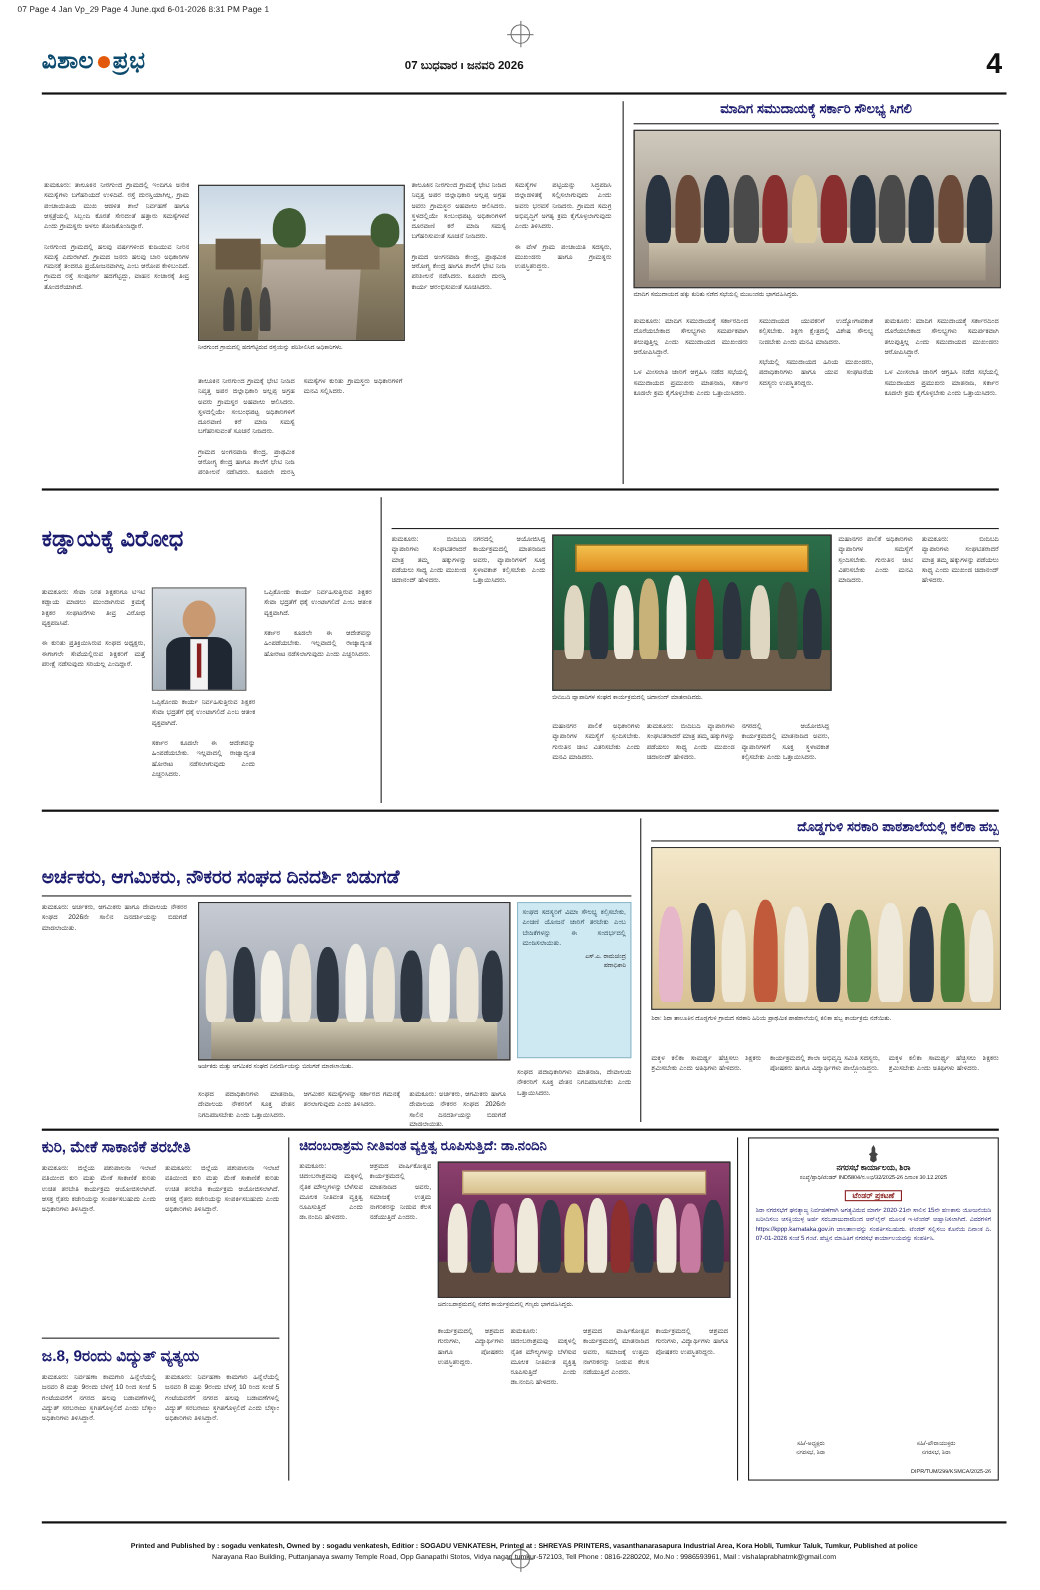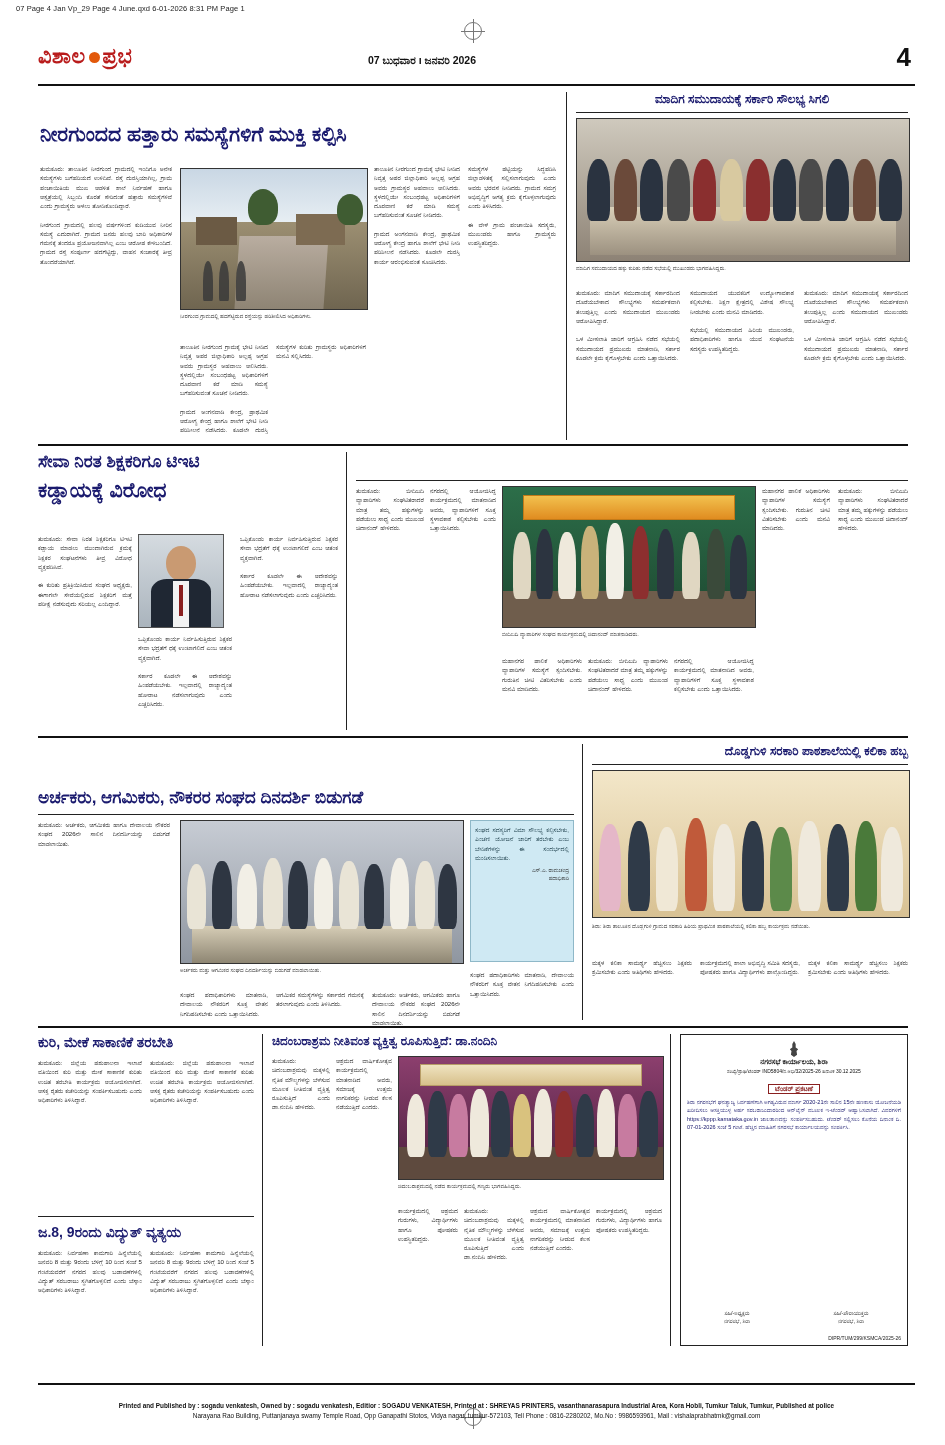--- a/index.html
+++ b/index.html
@@ -33,21 +33,21 @@
   .regmark:after{ top:50%; left:-4px; height:1px; width:24px; margin-top:-0.5px;}
   .reg-top { top:22px; left:464px; }
   .reg-bottom { top:1408px; left:464px; }
 
   
   .masthead {
     position:absolute; top:44px; left:38px; right:30px; height:36px;
   }
   .mast-name {
     position:absolute; left:0; top:0;
-    font-size:21px; font-weight:bold; color:#b91c1c;
+    font-size:21px; font-weight:bold; color:#0c4a6e;
     letter-spacing:0.5px;
   }
   .mast-dot {
     display:inline-block; width:11px; height:11px; border-radius:50%;
     background:#e2590b; margin:0 3px; vertical-align:middle;
   }
   .mast-date {
     position:absolute; left:330px; top:10px;
     font-size:10.5px; font-weight:bold; color:#111;
   }
@@ -151,21 +151,20 @@
   <div class="masthead">
     <div class="mast-name">
       <span>ವಿಶಾಲ</span><span class="mast-dot"></span><span>ಪ್ರಭ</span>
     </div>
     <div class="mast-date">07 ಬುಧವಾರ ı ಜನವರಿ 2026</div>
     <div class="mast-pageno">4</div>
   </div>
   <div class="rule-thick rule-top"></div>
 
   <div class="box" style="left:38px; top:92px; width:520px; height:348px;">
-    <div class="hl hl-xl" style="position:absolute; left:2px; top:30px; width:516px;">ನೀರಗುಂದದ ಹತ್ತಾರು ಸಮಸ್ಯೆಗಳಿಗೆ ಮುಕ್ತಿ ಕಲ್ಪಿಸಿ</div>
 
     <div class="body-txt" style="position:absolute; left:2px; top:72px; width:132px; height:268px; overflow:hidden; white-space:pre-wrap;">ತುಮಕೂರು: ತಾಲೂಕಿನ ನೀರಗುಂದ ಗ್ರಾಮದಲ್ಲಿ ಇಂದಿಗೂ ಅನೇಕ ಸಮಸ್ಯೆಗಳು ಬಗೆಹರಿಯದೆ ಉಳಿದಿವೆ. ರಸ್ತೆ ದುರಸ್ತಿಯಾಗಿಲ್ಲ, ಗ್ರಾಮ ಪಂಚಾಯಿತಿಯ ಮುಖ ಆಡಳಿತ ಶಾಲೆ ನಿರ್ವಹಣೆ ಹಾಗೂ ಆಸ್ಪತ್ರೆಯಲ್ಲಿ ಸಿಬ್ಬಂದಿ ಕೊರತೆ ಸೇರಿದಂತೆ ಹತ್ತಾರು ಸಮಸ್ಯೆಗಳಿವೆ ಎಂದು ಗ್ರಾಮಸ್ಥರು ಅಳಲು ತೋಡಿಕೊಂಡಿದ್ದಾರೆ.
 
 ನೀರಗುಂದ ಗ್ರಾಮದಲ್ಲಿ ಹಲವು ವರ್ಷಗಳಿಂದ ಕುಡಿಯುವ ನೀರಿನ ಸಮಸ್ಯೆ ಎದುರಾಗಿದೆ. ಗ್ರಾಮದ ಜನರು ಹಲವು ಬಾರಿ ಅಧಿಕಾರಿಗಳ ಗಮನಕ್ಕೆ ತಂದರೂ ಪ್ರಯೋಜನವಾಗಿಲ್ಲ ಎಂಬ ಆರೋಪ ಕೇಳಿಬಂದಿದೆ. ಗ್ರಾಮದ ರಸ್ತೆ ಸಂಪೂರ್ಣ ಹದಗೆಟ್ಟಿದ್ದು, ವಾಹನ ಸಂಚಾರಕ್ಕೆ ತೀವ್ರ ತೊಂದರೆಯಾಗಿದೆ.</div>
 
     <div class="photo photo-frame" style="left:142px; top:76px; width:186px; height:140px;">
       <div class="sky"></div>
         <div class="ground"></div>
         <div class="road"></div>
       <div class="hut" style="left:8%; top:34%; width:22%; height:20%;"></div>
@@ -224,21 +223,20 @@
 
 ಸಭೆಯಲ್ಲಿ ಸಮುದಾಯದ ಹಿರಿಯ ಮುಖಂಡರು, ಪದಾಧಿಕಾರಿಗಳು ಹಾಗೂ ಯುವ ಸಂಘಟನೆಯ ಸದಸ್ಯರು ಉಪಸ್ಥಿತರಿದ್ದರು.</div>
     <div class="body-txt" style="position:absolute; left:228px; top:196px; width:104px; height:146px; overflow:hidden; white-space:pre-wrap;">ತುಮಕೂರು: ಮಾದಿಗ ಸಮುದಾಯಕ್ಕೆ ಸರ್ಕಾರದಿಂದ ದೊರೆಯಬೇಕಾದ ಸೌಲಭ್ಯಗಳು ಸಮರ್ಪಕವಾಗಿ ತಲುಪುತ್ತಿಲ್ಲ ಎಂದು ಸಮುದಾಯದ ಮುಖಂಡರು ಆರೋಪಿಸಿದ್ದಾರೆ.
 
 ಒಳ ಮೀಸಲಾತಿ ಜಾರಿಗೆ ಆಗ್ರಹಿಸಿ ನಡೆದ ಸಭೆಯಲ್ಲಿ ಸಮುದಾಯದ ಪ್ರಮುಖರು ಮಾತನಾಡಿ, ಸರ್ಕಾರ ಕೂಡಲೇ ಕ್ರಮ ಕೈಗೊಳ್ಳಬೇಕು ಎಂದು ಒತ್ತಾಯಿಸಿದರು.</div>
   </div>
 
   <div class="hline2" style="left:38px; top:444px; width:870px;"></div>
 
   <div class="box" style="left:38px; top:452px; width:300px; height:278px;">
-    <div class="hl hl-lg" style="position:absolute; left:0; top:0; width:300px;">ಸೇವಾ ನಿರತ ಶಿಕ್ಷಕರಿಗೂ ಟಿಇಟಿ</div>
     <div class="hl hl-xl" style="position:absolute; left:0; top:26px; width:300px;">ಕಡ್ಡಾಯಕ್ಕೆ ವಿರೋಧ</div>
 
     <div class="mugshot" style="left:100px; top:82px; width:84px; height:92px;">
       <div class="head"></div>
         <div class="body"></div>
         <div class="shirt"></div>
         <div class="tie"></div>
     </div>
 
     <div class="body-txt" style="position:absolute; left:0; top:82px; width:94px; height:188px; overflow:hidden; white-space:pre-wrap;">ತುಮಕೂರು: ಸೇವಾ ನಿರತ ಶಿಕ್ಷಕರಿಗೂ ಟಿಇಟಿ ಕಡ್ಡಾಯ ಮಾಡಲು ಮುಂದಾಗಿರುವ ಕ್ರಮಕ್ಕೆ ಶಿಕ್ಷಕರ ಸಂಘಟನೆಗಳು ತೀವ್ರ ವಿರೋಧ ವ್ಯಕ್ತಪಡಿಸಿವೆ.

